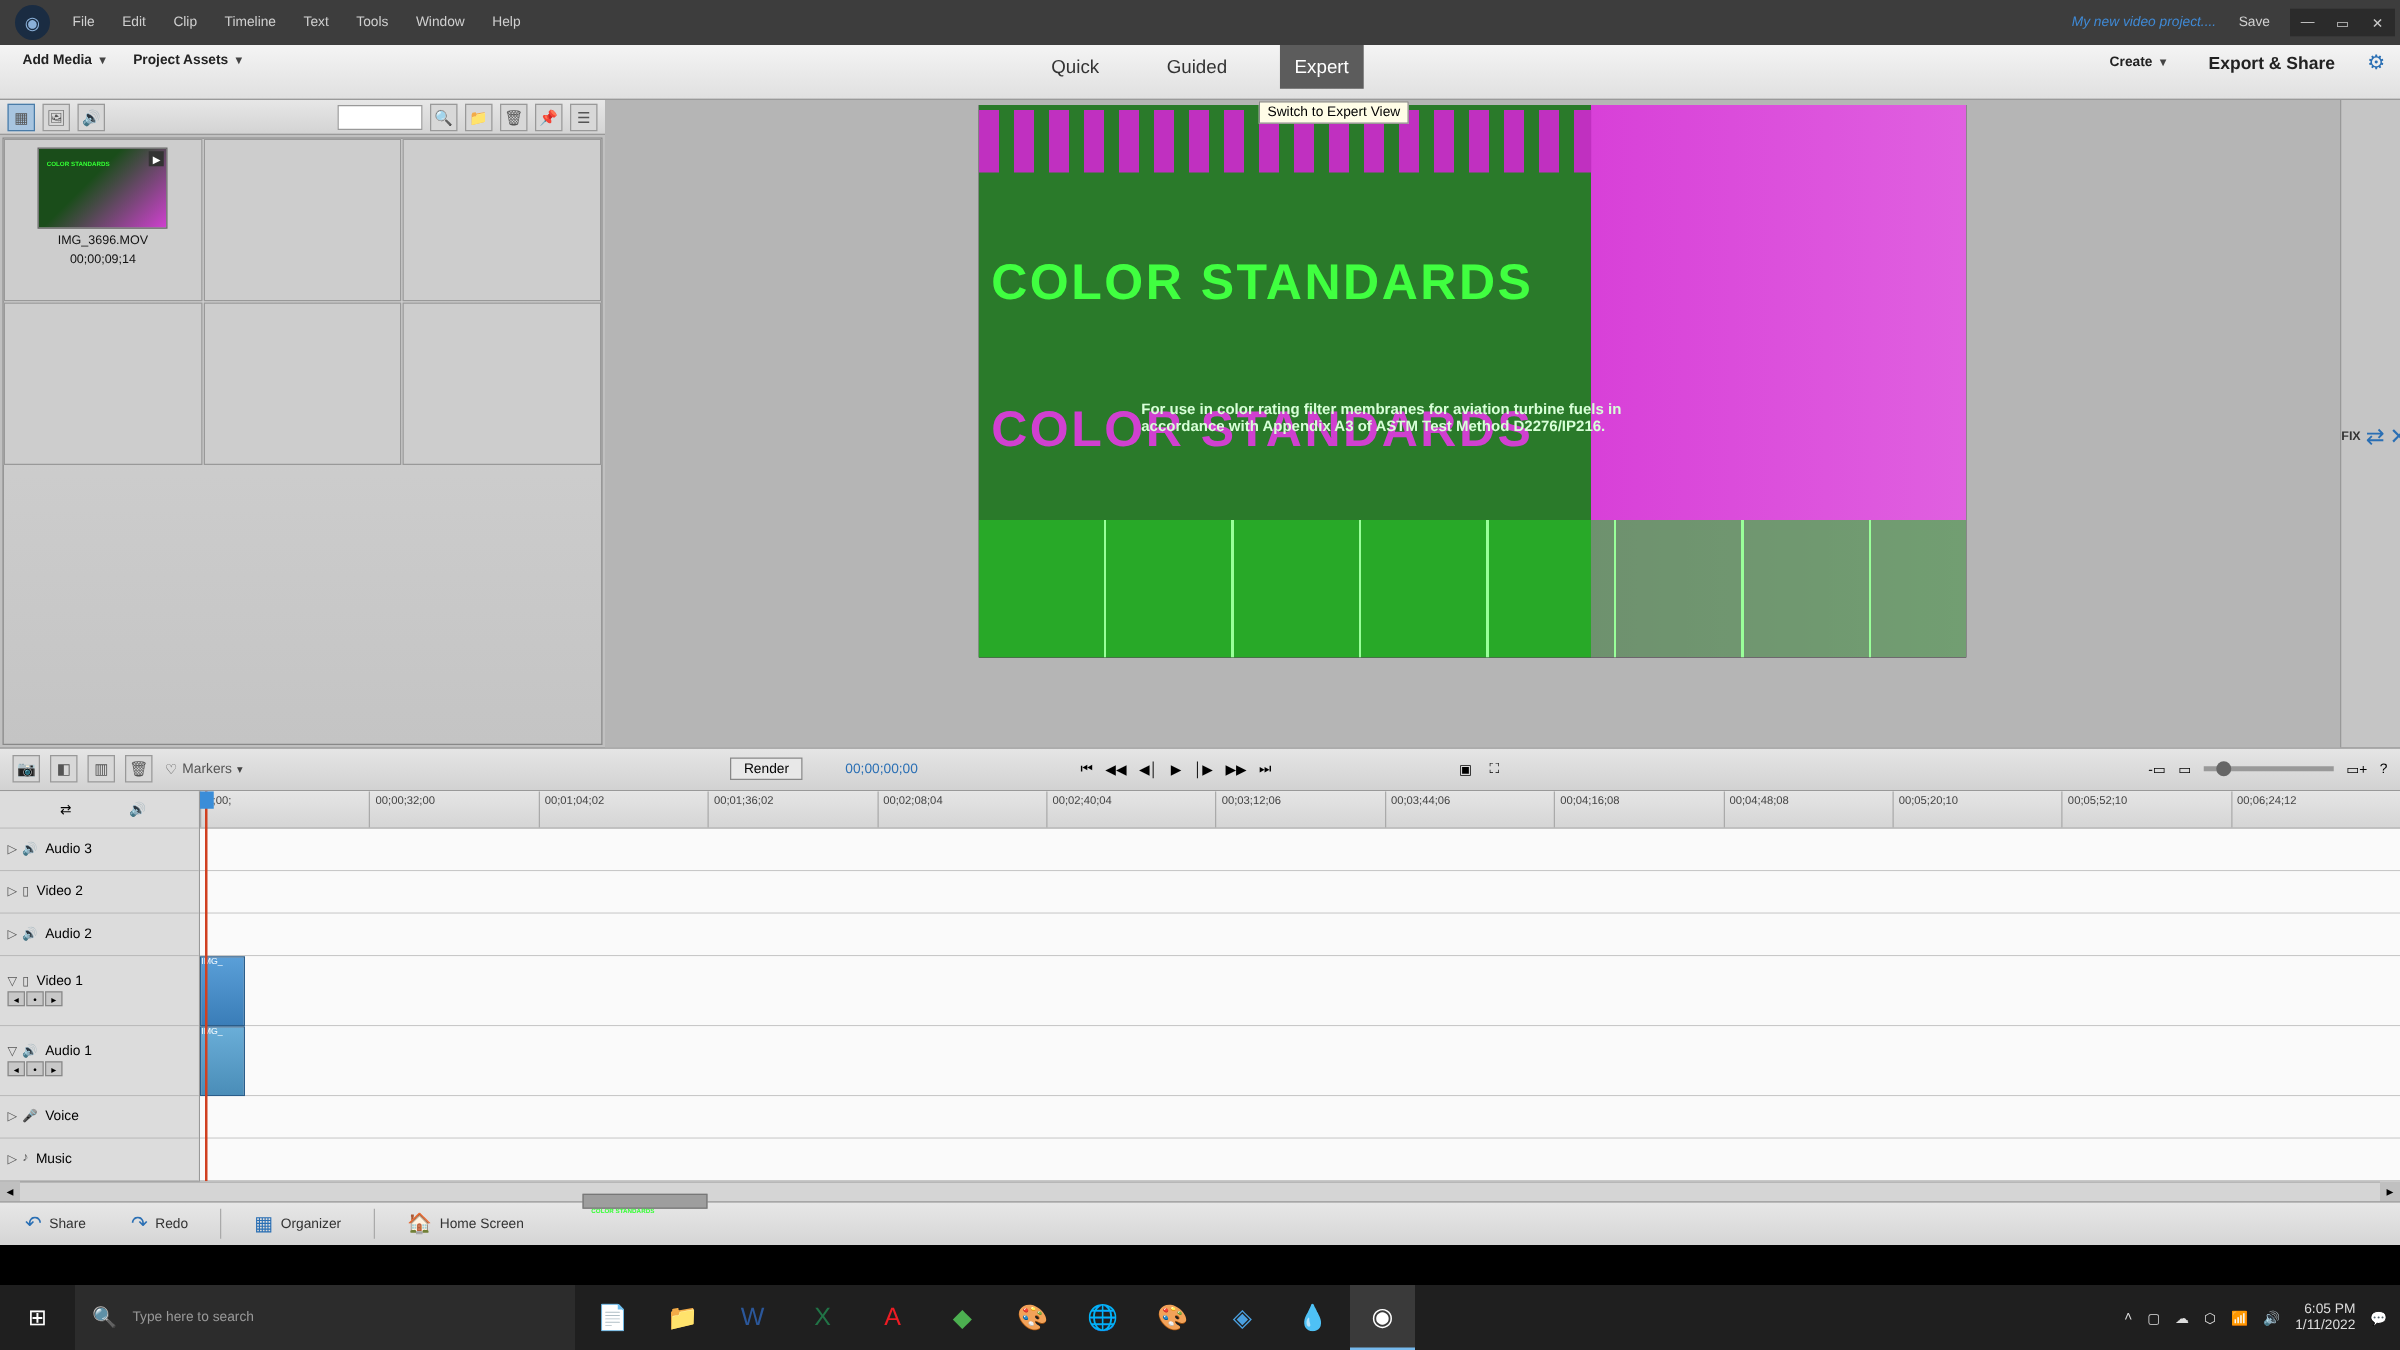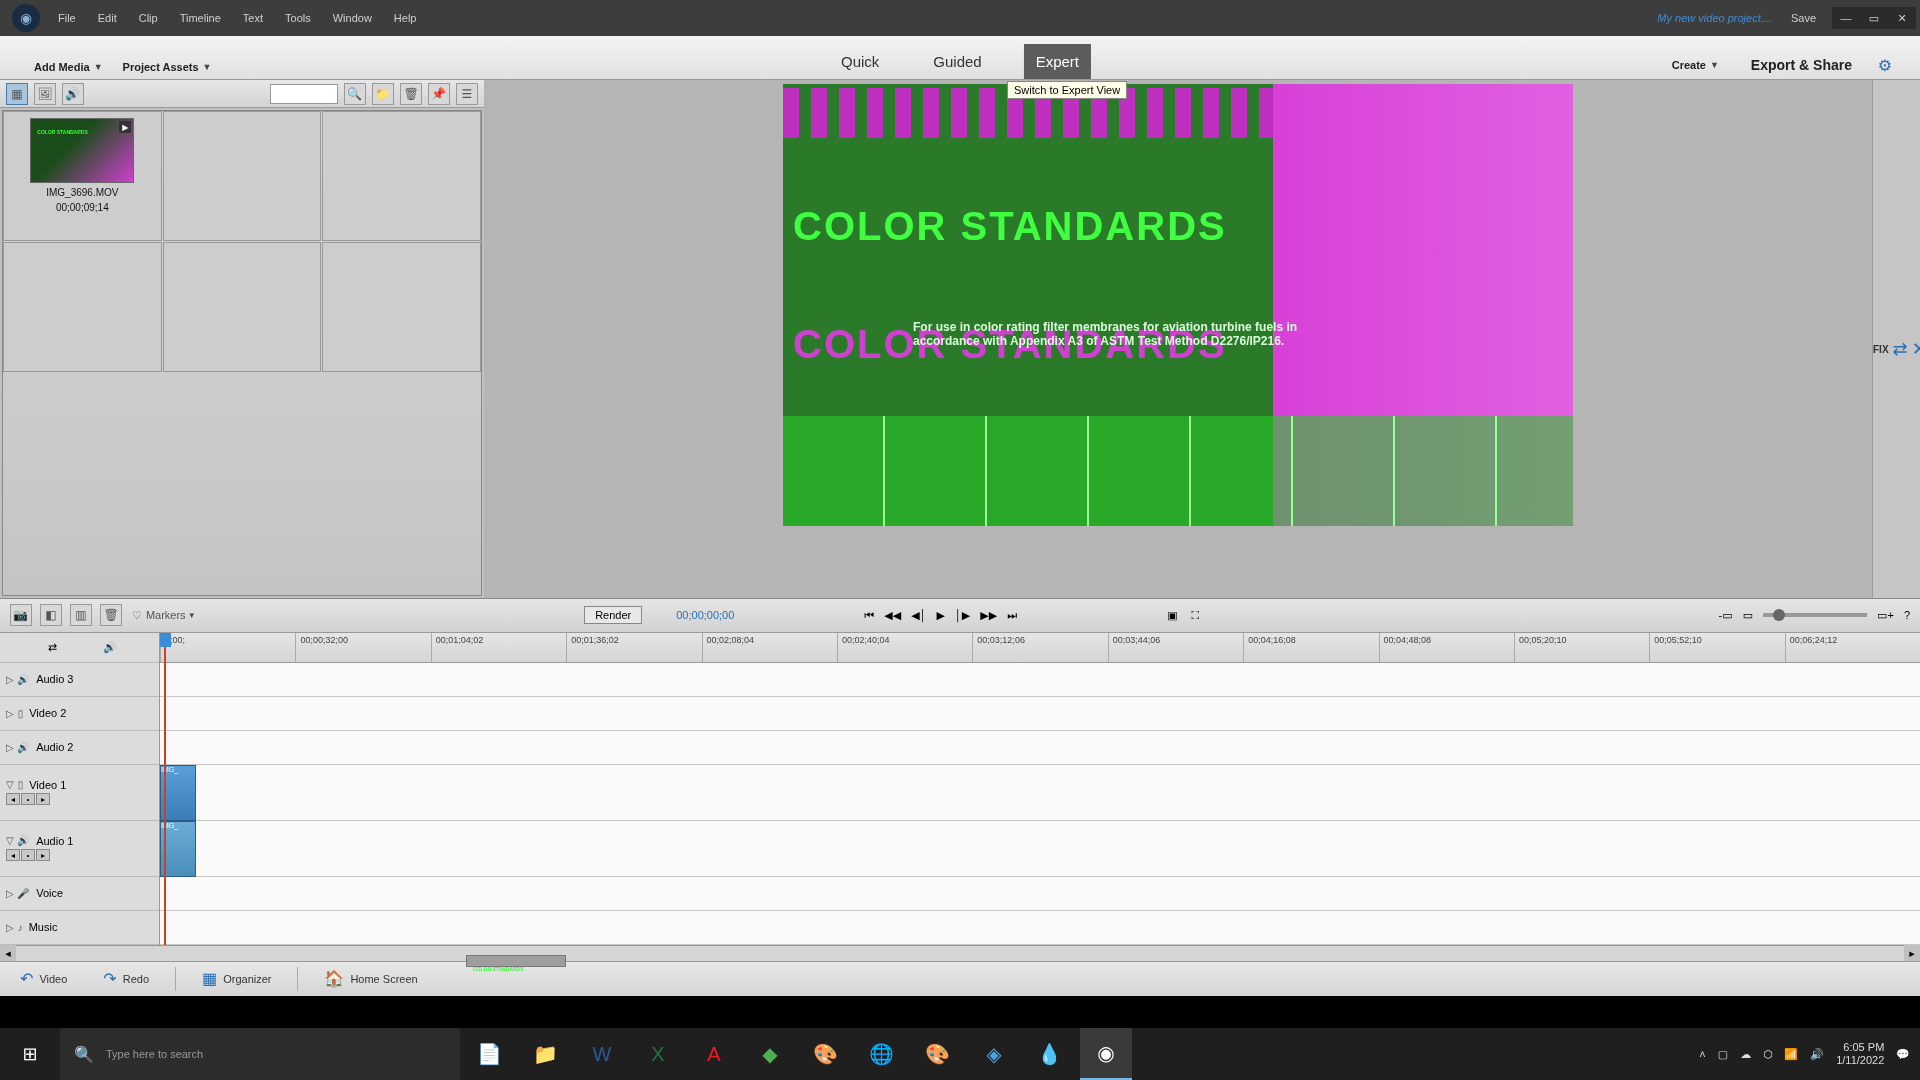--- a/index.html
+++ b/index.html
@@ -9,21 +9,21 @@
 .titlebar{height:36px;background:#3d3d3d;display:flex;align-items:center;color:#c9c9c9;padding:0 4px}
 .titlebar .logo{width:28px;height:28px;border-radius:50%;background:#1a2c42;margin:0 8px;display:flex;align-items:center;justify-content:center;color:#8ab0d8;font-size:14px}
 .titlebar .menus{display:flex;gap:2px}
 .titlebar .menus span{padding:4px 10px;color:#d0d0d0;cursor:pointer}
 .titlebar .spacer{flex:1}
 .titlebar .projname{color:#3f8ad6;font-style:italic;margin-right:10px}
 .titlebar .save{color:#d0d0d0;margin-right:8px;padding:4px 8px}
 .winbtns{display:flex;background:#2b2b2b}
 .winbtns div{width:28px;height:22px;display:flex;align-items:center;justify-content:center;color:#c9c9c9;cursor:pointer}
 
-.toolbar{height:44px;background:linear-gradient(#f4f4f4,#e0e0e0);border-bottom:1px solid #999;display:flex;align-items:flex-end;padding:0 24px;position:relative}
+.toolbar{height:44px;background:linear-gradient(#f4f4f4,#e0e0e0);border-bottom:1px solid #999;display:flex;align-items:flex-start;padding:0 8px;position:relative}
 .tbtn{padding:6px 10px;font-size:14px;font-weight:bold;color:#222;cursor:pointer;display:flex;align-items:center;gap:4px}
 .caret{font-size:9px;color:#444}
 .toolbar .modes{position:absolute;left:50%;transform:translateX(-50%);display:flex;gap:30px}
 .toolbar .modes .mode{font-size:15px;font-weight:normal;color:#333;padding:9px 12px;cursor:pointer}
 .toolbar .modes .mode.active{background:#5c5c5c;color:#fff}
 .toolbar .right{margin-left:auto;display:flex;align-items:center;gap:12px}
 .gear{width:22px;height:22px;display:flex;align-items:center;justify-content:center;color:#2a6fb4;font-size:16px}
 .tooltip{position:absolute;top:45px;left:1007px;background:#fffde7;border:1px solid #888;padding:2px 6px;font-size:11px;z-index:100}
 
 .mainrow{flex:1;display:flex;min-height:0}
@@ -352,21 +352,21 @@
       <div class="arrow">◂</div>
       <div class="track">
           <div class="thumb"></div>
         </div>
       <div class="arrow">▸</div>
     </div>
 
     <div class="footer">
       <div class="fbtn">
           <span class="icn">↶</span>
-          <span>Video</span>
+          <span>Share</span>
         </div>
       <div class="fbtn">
           <span class="icn">↷</span>
           <span>Redo</span>
         </div>
       <div class="vdiv"></div>
       <div class="fbtn">
           <span class="icn">▦</span>
           <span>Organizer</span>
         </div>

